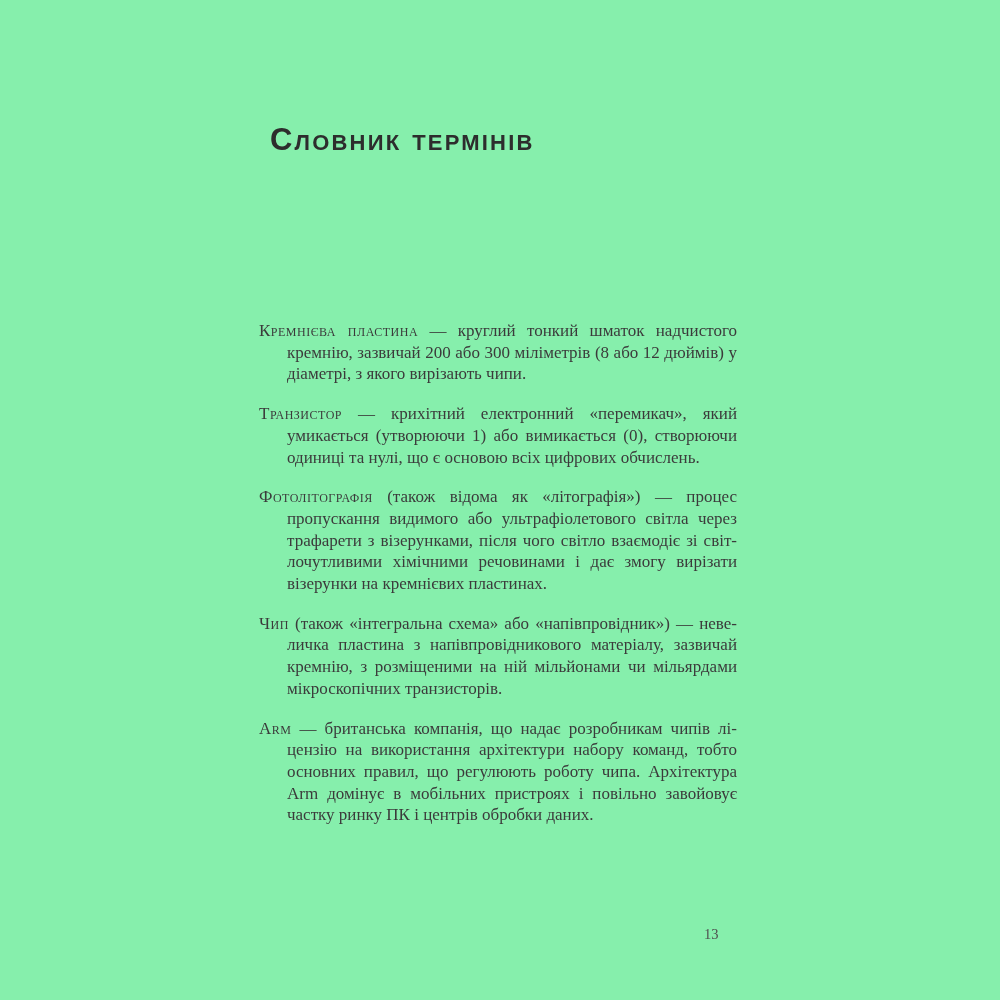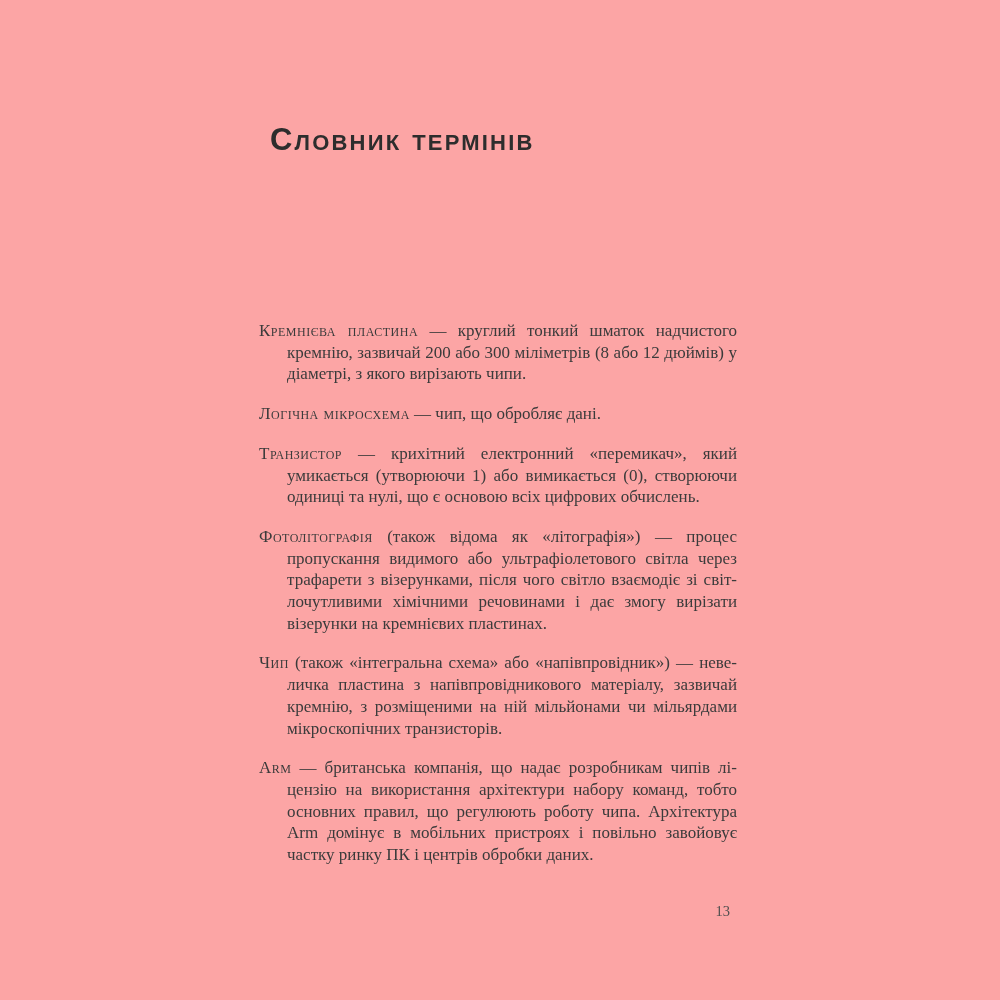--- a/index.html
+++ b/index.html
@@ -4,21 +4,21 @@
 <style>
   html, body {
     margin: 0;
     padding: 0;
     background: #ffffff;
   }
   .page {
     position: relative;
     width: 1000px;
     height: 1000px;
-    background: #fca5a5;
+    background: #86efac;
     overflow: hidden;
   }
   .title {
     position: absolute;
     left: 270px;
     top: 122px;
     margin: 0;
     font-family: "Liberation Sans", sans-serif;
     font-weight: 700;
     font-size: 31px;
@@ -47,35 +47,34 @@
   .term {
     font-variant: small-caps;
     letter-spacing: 0.5px;
   }
   .seg-bold {
     font-weight: normal;
   }
   .page-number {
     position: absolute;
     left: 704px;
-    top: 903px;
+    top: 926px;
     width: 26px;
-    text-align: right;
+    text-align: left;
     font-family: "Liberation Serif", "DejaVu Serif", serif;
     font-size: 14.5px;
     color: #4f4f4f;
   }
 </style>
 </head>
 <body>
 
 <div class="page">
   <h1 class="title">Словник термінів</h1>
   <div class="glossary">
       <p class="entry"><span class="term">Кремнієва пластина</span><span class="seg-plain">&nbsp;— круглий тонкий шматок надчистого кремнію, зазвичай 200 або 300 міліметрів (8 або 12 дюймів) у діаметрі, з якого вирізають чипи.</span></p>
-      <p class="entry"><span class="term">Логічна мікросхема</span><span class="seg-plain">&nbsp;— чип, що обробляє дані.</span></p>
       <p class="entry"><span class="term">Транзистор</span><span class="seg-plain">&nbsp;— крихітний електронний «перемикач», який умикається (утворюючи 1) або вимикається (0), створюючи одиниці та нулі, що є основою всіх цифрових обчислень.</span></p>
       <p class="entry"><span class="term">Фотолітографія</span><span class="seg-plain"> (також відома як «літографія») — процес пропускання видимого або ультрафіолетового світла через трафарети з візерунками, після чого світло взаємодіє зі світ­лочутливими хімічними речовинами і дає змогу вирізати візерунки на кремнієвих пластинах.</span></p>
       <p class="entry"><span class="term">Чип</span><span class="seg-plain"> (також «</span><span class="seg-bold">інтегральна схема</span><span class="seg-plain">» або «</span><span class="seg-bold">напівпровідник</span><span class="seg-plain">») — неве­личка пластина з напівпровідникового матеріалу, зазвичай кремнію, з розміщеними на ній мільйонами чи мільярдами мікроскопічних транзисторів.</span></p>
       <p class="entry"><span class="term">Arm</span><span class="seg-plain">&nbsp;— британська компанія, що надає розробникам чипів лі­цензію на використання архітектури набору команд, тоб­то основних правил, що регулюють роботу чипа. Архітектура Arm домінує в мобільних пристроях і повільно завойовує частку ринку ПК і центрів обробки даних.</span></p>
     </div>
   <div class="page-number">13</div>
 </div>
 
 </body></html>

